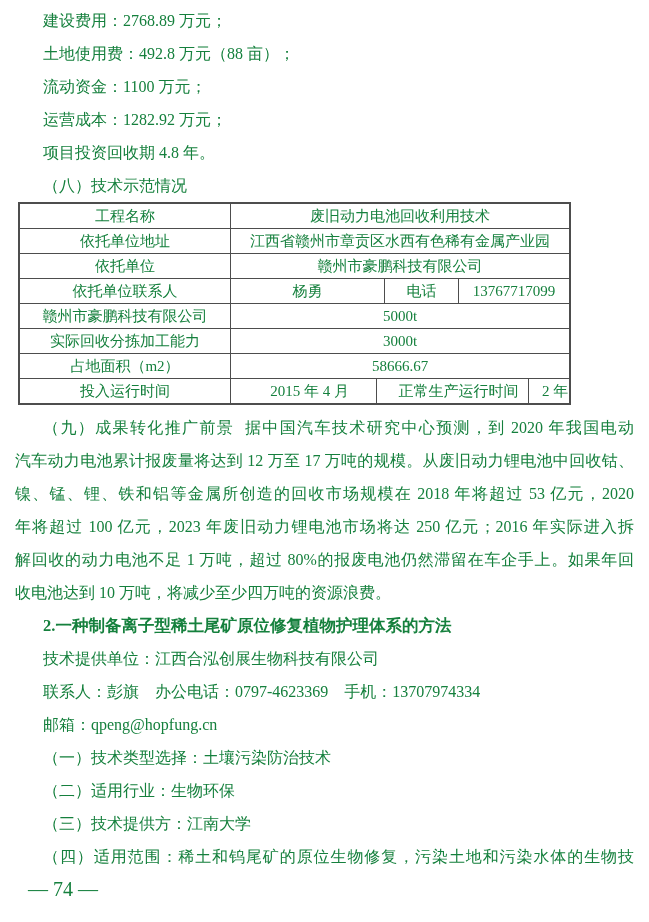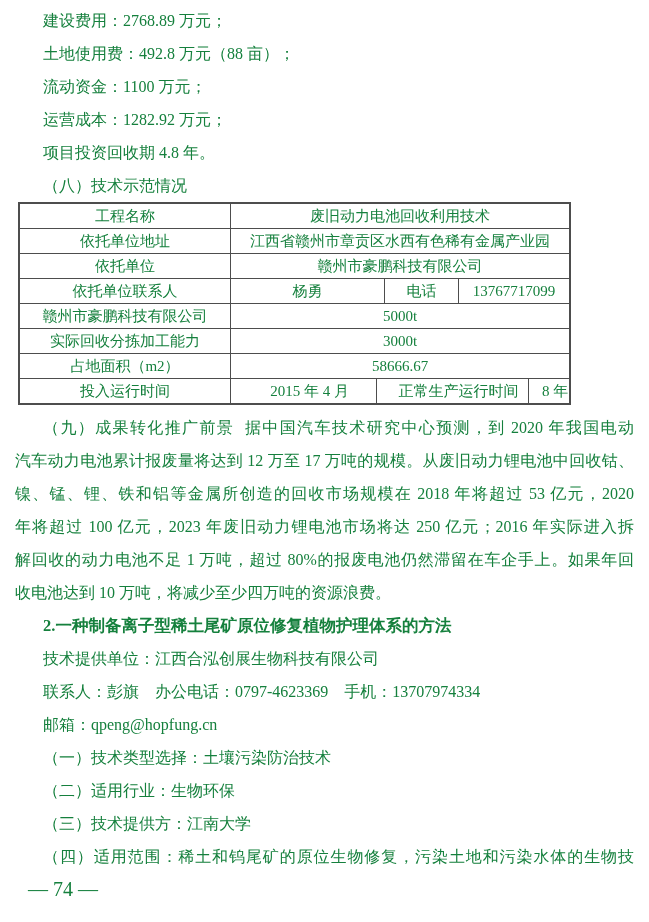--- a/index.html
+++ b/index.html
@@ -78,21 +78,21 @@
       <div class="tcell w-rest">3000t</div>
     </div>
     <div class="trow">
       <div class="tcell w-label">占地面积（m2）</div>
       <div class="tcell w-rest">58666.67</div>
     </div>
     <div class="trow">
       <div class="tcell w-label">投入运行时间</div>
       <div class="tcell w-134">2015 年 4 月</div>
       <div class="tcell w-140">正常生产运行时间</div>
-      <div class="tcell w-rest">8 年</div>
+      <div class="tcell w-rest">2 年</div>
     </div>
   </div>
 
   <div class="line indent jline">（九）成果转化推广前景  据中国汽车技术研究中心预测，到 2020 年我国电动</div>
   <div class="line jline">汽车动力电池累计报废量将达到 12 万至 17 万吨的规模。从废旧动力锂电池中回收钴、</div>
   <div class="line jline">镍、锰、锂、铁和铝等金属所创造的回收市场规模在 2018 年将超过 53 亿元，2020</div>
   <div class="line jline">年将超过 100 亿元，2023 年废旧动力锂电池市场将达 250 亿元；2016 年实际进入拆</div>
   <div class="line jline">解回收的动力电池不足 1 万吨，超过 80%的报废电池仍然滞留在车企手上。如果年回</div>
   <div class="line">收电池达到 10 万吨，将减少至少四万吨的资源浪费。</div>
 

